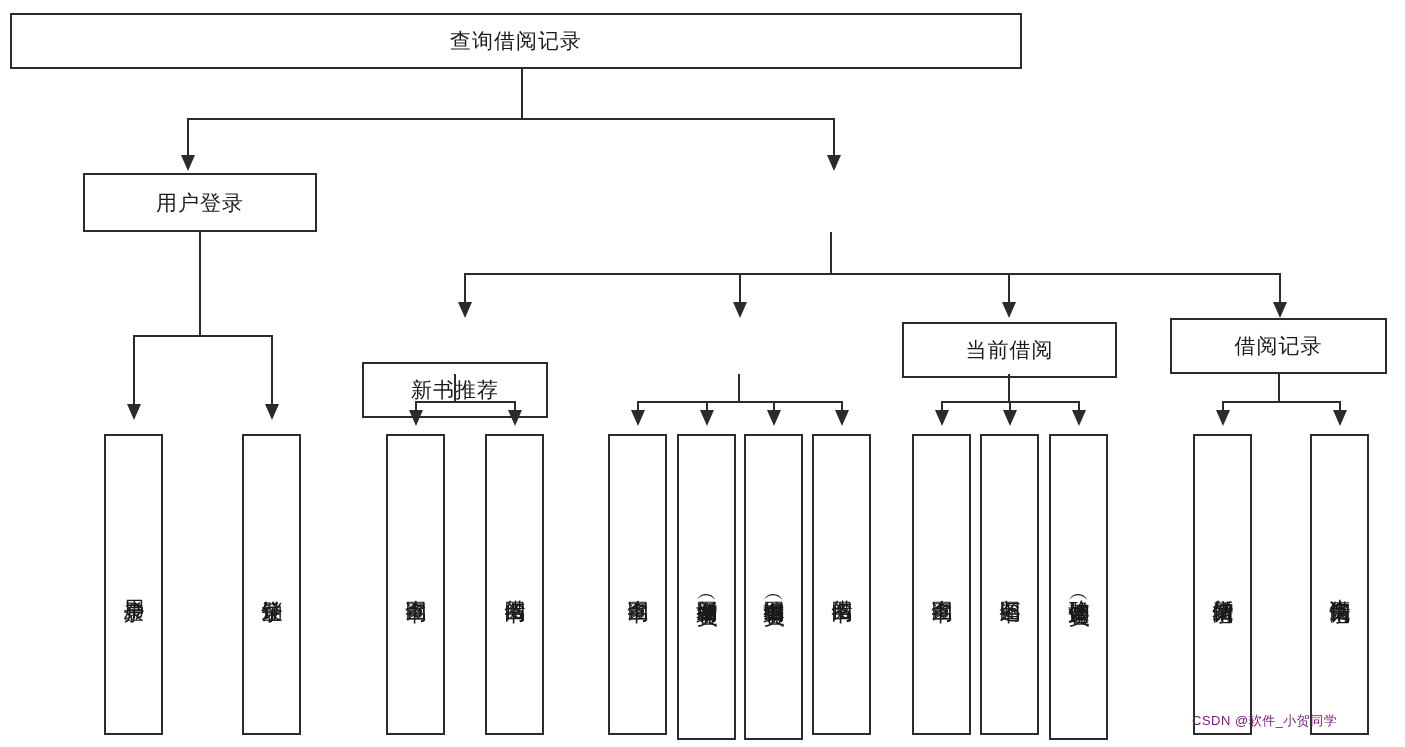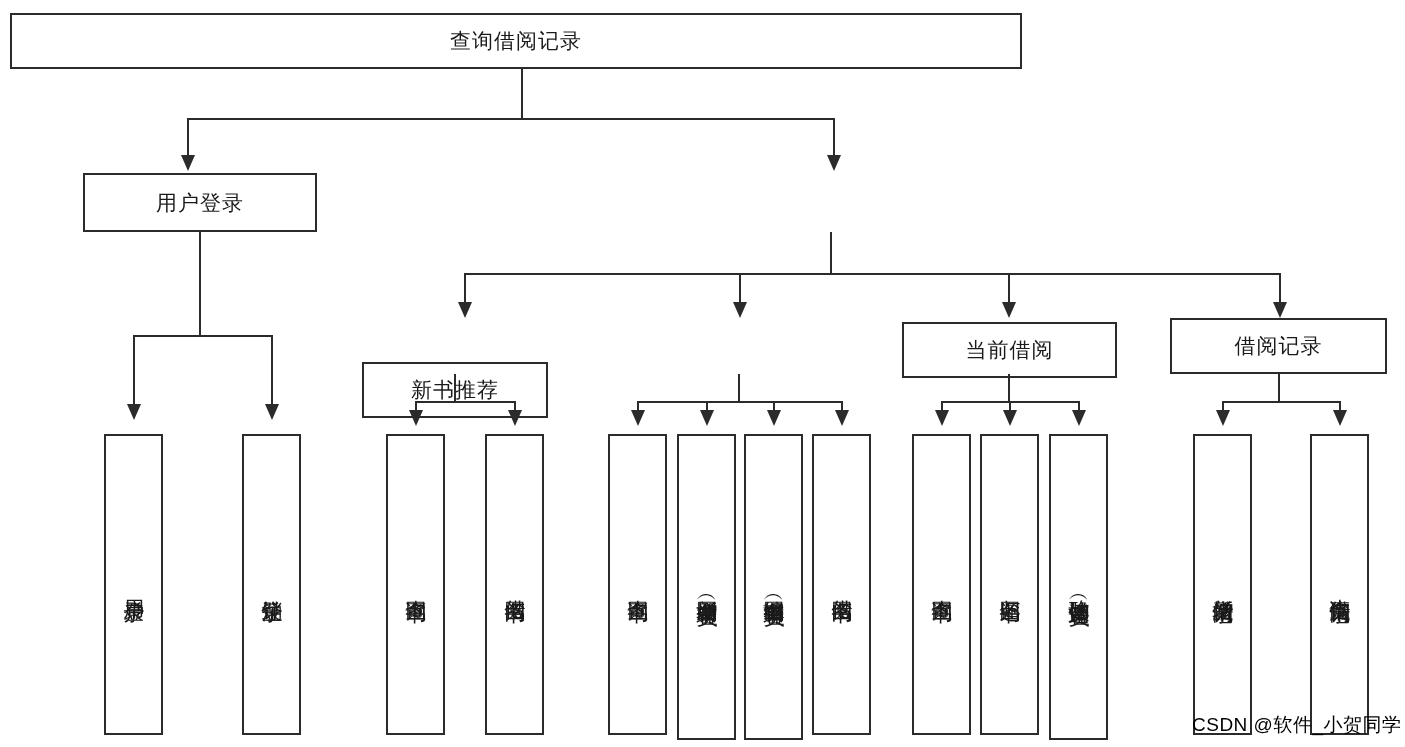--- a/index.html
+++ b/index.html
@@ -54,22 +54,22 @@
   .arrow {
     position: absolute;
     width: 0;
     height: 0;
     border-left: 7px solid transparent;
     border-right: 7px solid transparent;
     border-top: 16px solid #2b2b2b;
   }
   .watermark {
     position: absolute;
-    color: #000000;
-    font-size: 19px;
+    color: #701a75;
+    font-size: 13px;
     white-space: nowrap;
     letter-spacing: 0.5px;
   }
 </style>
 </head>
 <body>
 
 <div id="canvas">
 
   <div class="node horiz" style="left:10px; top:13px; width:1012px; height:56px;">

